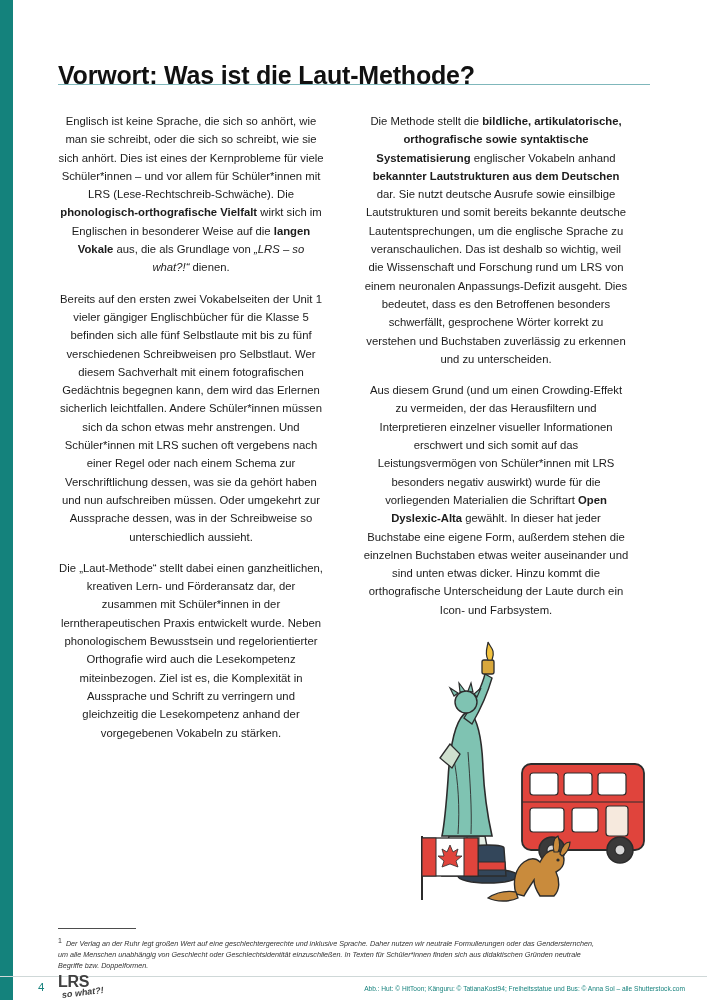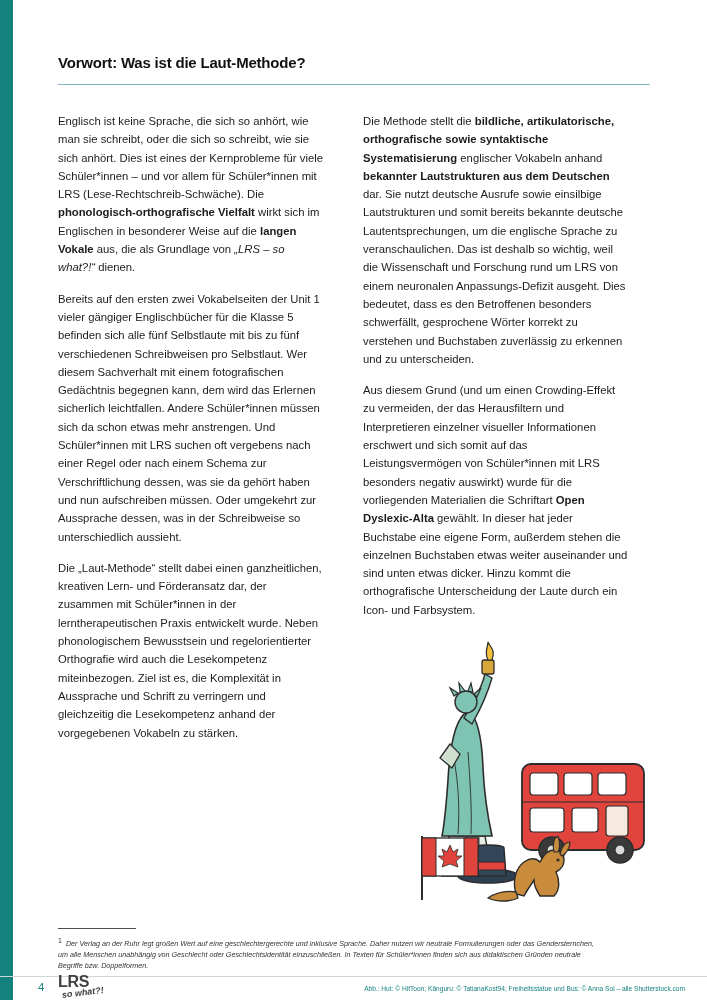--- a/index.html
+++ b/index.html
@@ -28,40 +28,40 @@
     top: 0;
     width: 13px;
     height: 1000px;
     background: #14827c;
   }
   .title {
     position: absolute;
     left: 58px;
     top: 44px;
     width: 600px;
-    font-size: 15px;
+    font-size: 25px;
     font-weight: bold;
     letter-spacing: -0.2px;
     color: #111111;
   }
   .title-rule {
     position: absolute;
     left: 58px;
     top: 84px;
     width: 592px;
     height: 1px;
     background: #7fb7bb;
   }
   .col {
     position: absolute;
     top: 112px;
     width: 266px;
     font-size: 11.3px;
     line-height: 1.62;
-    text-align: left;
+    text-align: center;
     color: #1c1c1c;
   }
   .col-left { left: 58px; }
   .col-right { left: 363px; }
   .col p {
     margin: 0 0 13px 0;
   }
   .col p:last-child { margin-bottom: 0; }
   b { font-weight: bold; }
   i { font-style: italic; }

